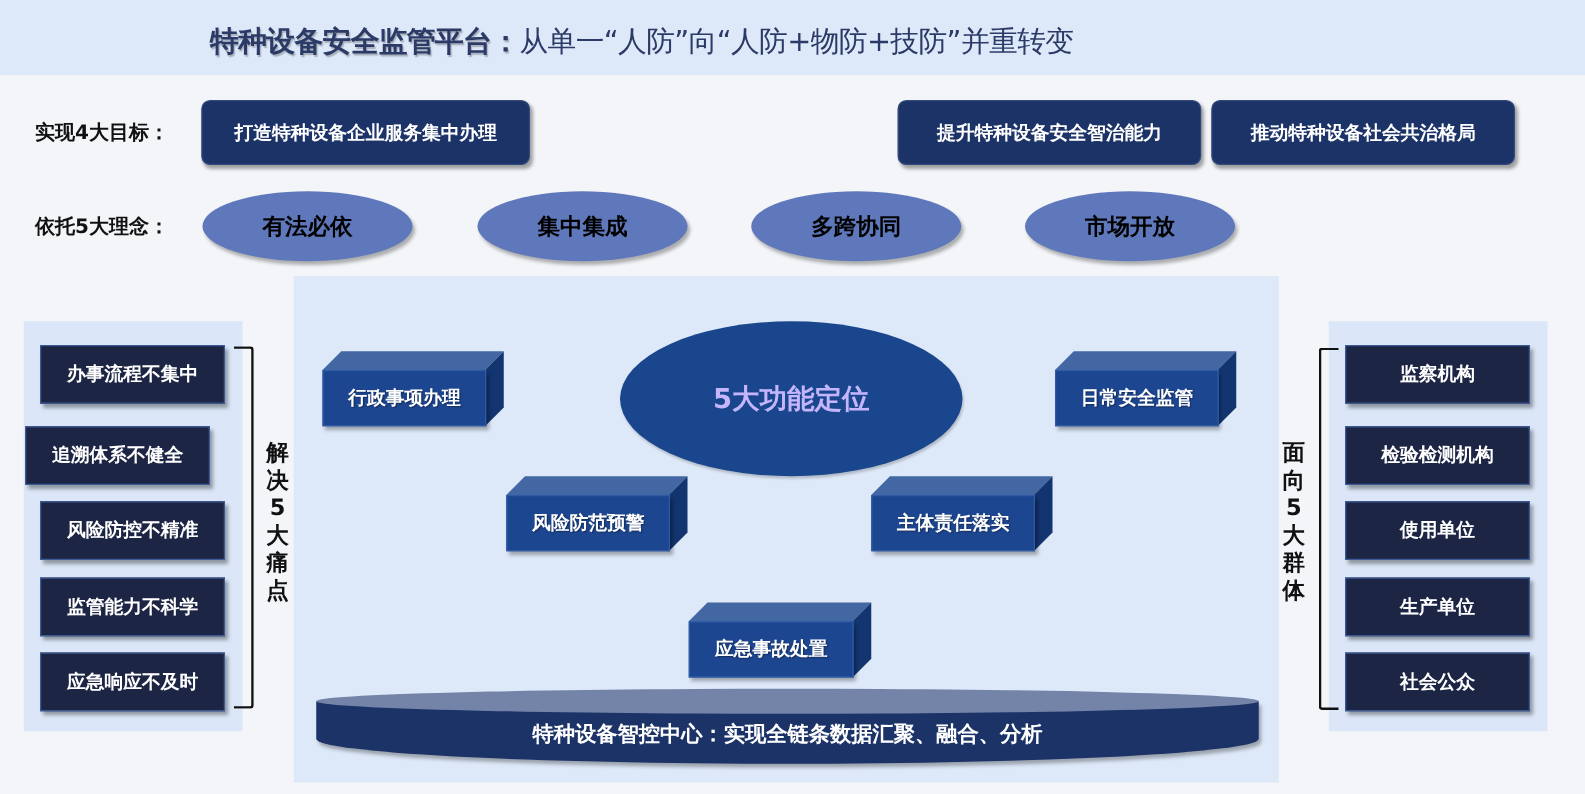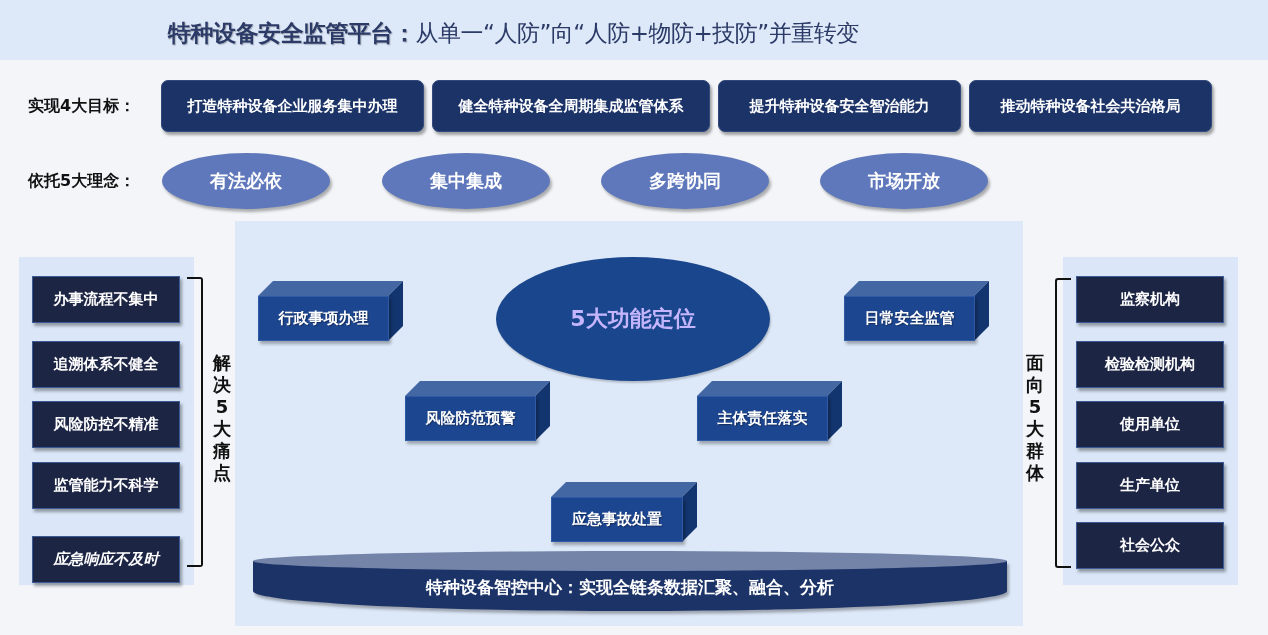--- a/index.html
+++ b/index.html
@@ -11,21 +11,21 @@
   .title b { font-weight: bold; text-shadow: 1px 1px 1px rgba(0,0,0,0.25); }
   .title span.rest { font-weight: normal; }
 
   .row-label { position: absolute; left: 28px; font-size: 16px; font-weight: bold; color: #111; white-space: nowrap; }
 
   .goal { position: absolute; top: 80px; height: 52px; background: #1c3368; border-radius: 7px;
           box-shadow: 2px 3px 3px rgba(0,0,0,0.35); border: 1px solid #33497d;
           color: #fff; font-size: 15px; font-weight: bold; display: flex; align-items: center; justify-content: center; white-space: nowrap; }
 
   .concept { position: absolute; top: 153px; width: 168px; height: 56px; border-radius: 50%; background: #5f78bb;
-             box-shadow: 2px 3px 3px rgba(0,0,0,0.3); color: #ffffff; font-size: 18px; font-weight: bold;
+             box-shadow: 2px 3px 3px rgba(0,0,0,0.3); color: #000000; font-size: 18px; font-weight: bold;
              display: flex; align-items: center; justify-content: center; }
 
   .side-panel { position: absolute; top: 257px; width: 175px; height: 328px; background: #dbe7f8; }
   .pain { position: absolute; width: 148px; height: 47px; background: #1d2545; border: 1px solid #3c5a95;
           box-shadow: 2px 3px 3px rgba(0,0,0,0.35); color: #fff; font-size: 15px; font-weight: bold;
           display: flex; align-items: center; justify-content: center; white-space: nowrap; }
 
   .bracket-left { position: absolute; left: 187px; top: 277px; width: 16px; height: 290px; border: 2px solid #111; border-left: none; border-radius: 0 3px 3px 0; }
   .bracket-right { position: absolute; left: 1055px; top: 278px; width: 16px; height: 290px; border: 2px solid #111; border-right: none; border-radius: 3px 0 0 3px; }
   .vert-label { position: absolute; width: 24px; font-size: 18px; font-weight: bold; color: #111; text-align: center; line-height: 22px; }
@@ -54,36 +54,35 @@
 <div class="stage">
 
   <div class="title-bar">
     <div class="title">
       <b>特种设备安全监管平台：</b><span class="rest">从单一“人防”向“人防+物防+技防”并重转变</span>
     </div>
   </div>
 
   <div class="row-label" style="top:96px;">实现4大目标：</div>
   <div class="goal" style="left:161px;width:263px;">打造特种设备企业服务集中办理</div>
-  <div class="goal" style="left:432px;width:278px;">健全特种设备全周期集成监管体系</div>
   <div class="goal" style="left:718px;width:243px;">提升特种设备安全智治能力</div>
   <div class="goal" style="left:969px;width:243px;">推动特种设备社会共治格局</div>
 
   <div class="row-label" style="top:171px;">依托5大理念：</div>
   <div class="concept" style="left:162px;">有法必依</div>
   <div class="concept" style="left:382px;">集中集成</div>
   <div class="concept" style="left:601px;">多跨协同</div>
   <div class="concept" style="left:820px;">市场开放</div>
 
   <div class="side-panel" style="left:19px;"></div>
   <div class="pain" style="left:32px;top:276px;">办事流程不集中</div>
-  <div class="pain" style="left:32px;top:341px;">追溯体系不健全</div>
+  <div class="pain" style="left:20px;top:341px;">追溯体系不健全</div>
   <div class="pain" style="left:32px;top:401px;">风险防控不精准</div>
   <div class="pain" style="left:32px;top:462px;">监管能力不科学</div>
-  <div class="pain" style="left:32px;top:536px;font-style:italic;">应急响应不及时</div>
+  <div class="pain" style="left:32px;top:522px;">应急响应不及时</div>
   <div class="bracket-left"></div>
   <div class="vert-label" style="left:210px;top:352px;">
     <div>解</div>
     <div>决</div>
     <div>5</div>
     <div>大</div>
     <div>痛</div>
     <div>点</div>
   </div>
 

